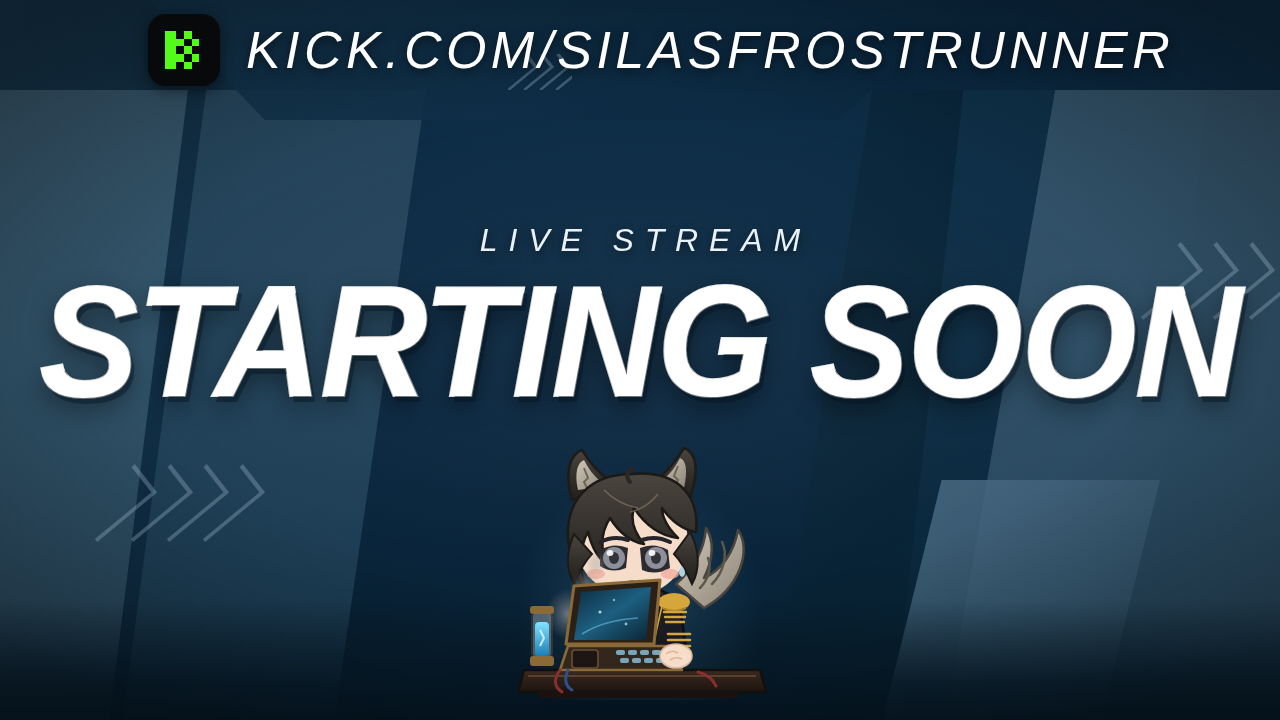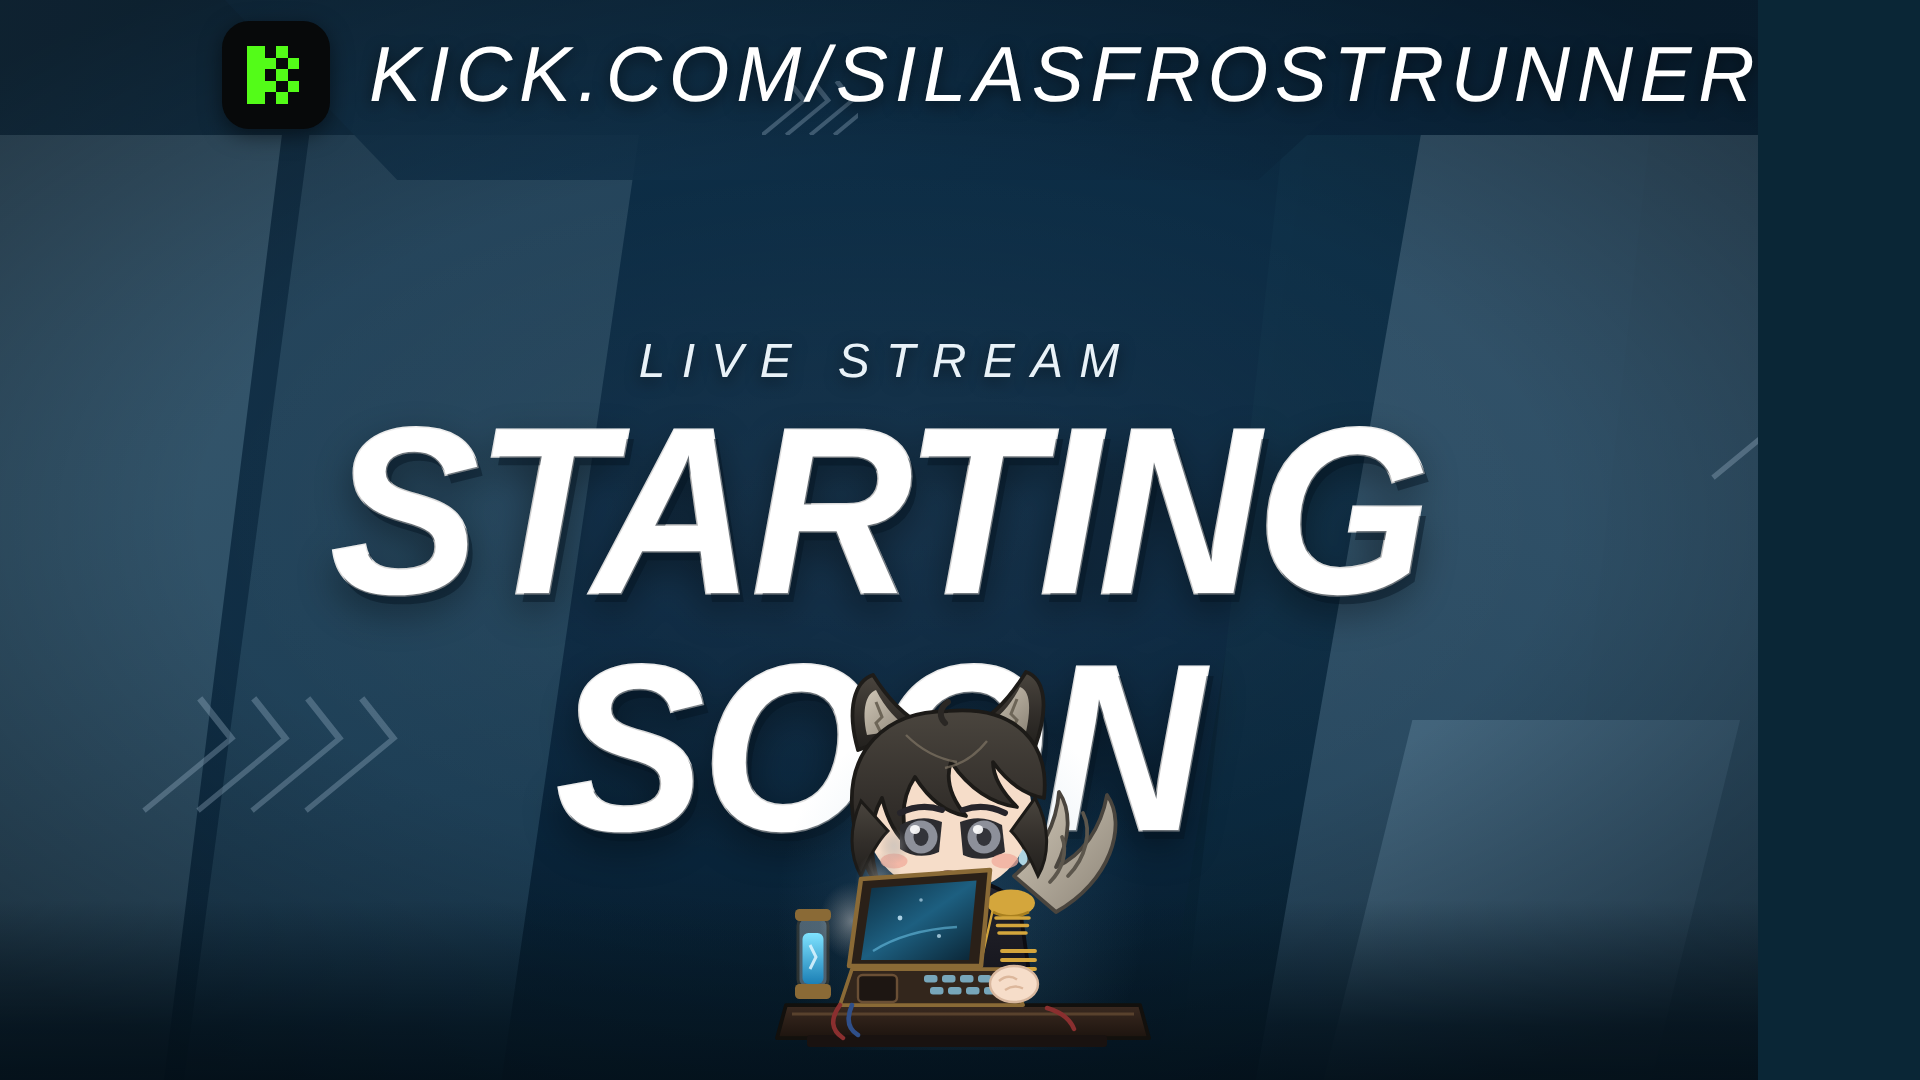--- a/index.html
+++ b/index.html
@@ -1,21 +1,21 @@
 <!DOCTYPE html>
 <html><head>
 <meta charset="utf-8">
 <style>
   * { margin:0; padding:0; box-sizing:border-box; }
   html,body { width:1280px; height:720px; overflow:hidden; background:#0a2636; }
   body { font-family:"Liberation Sans", sans-serif; }
 
   #stage {
     position:relative;
-    width:1172px; height:720px;
+    width:1280px; height:720px;
     overflow:hidden;
     background:#4d7c0f;
   }
 
   
   .bg-layer { position:absolute; inset:0; }
   .poly { position:absolute; }
 
   #bg-base {
     inset:0;

